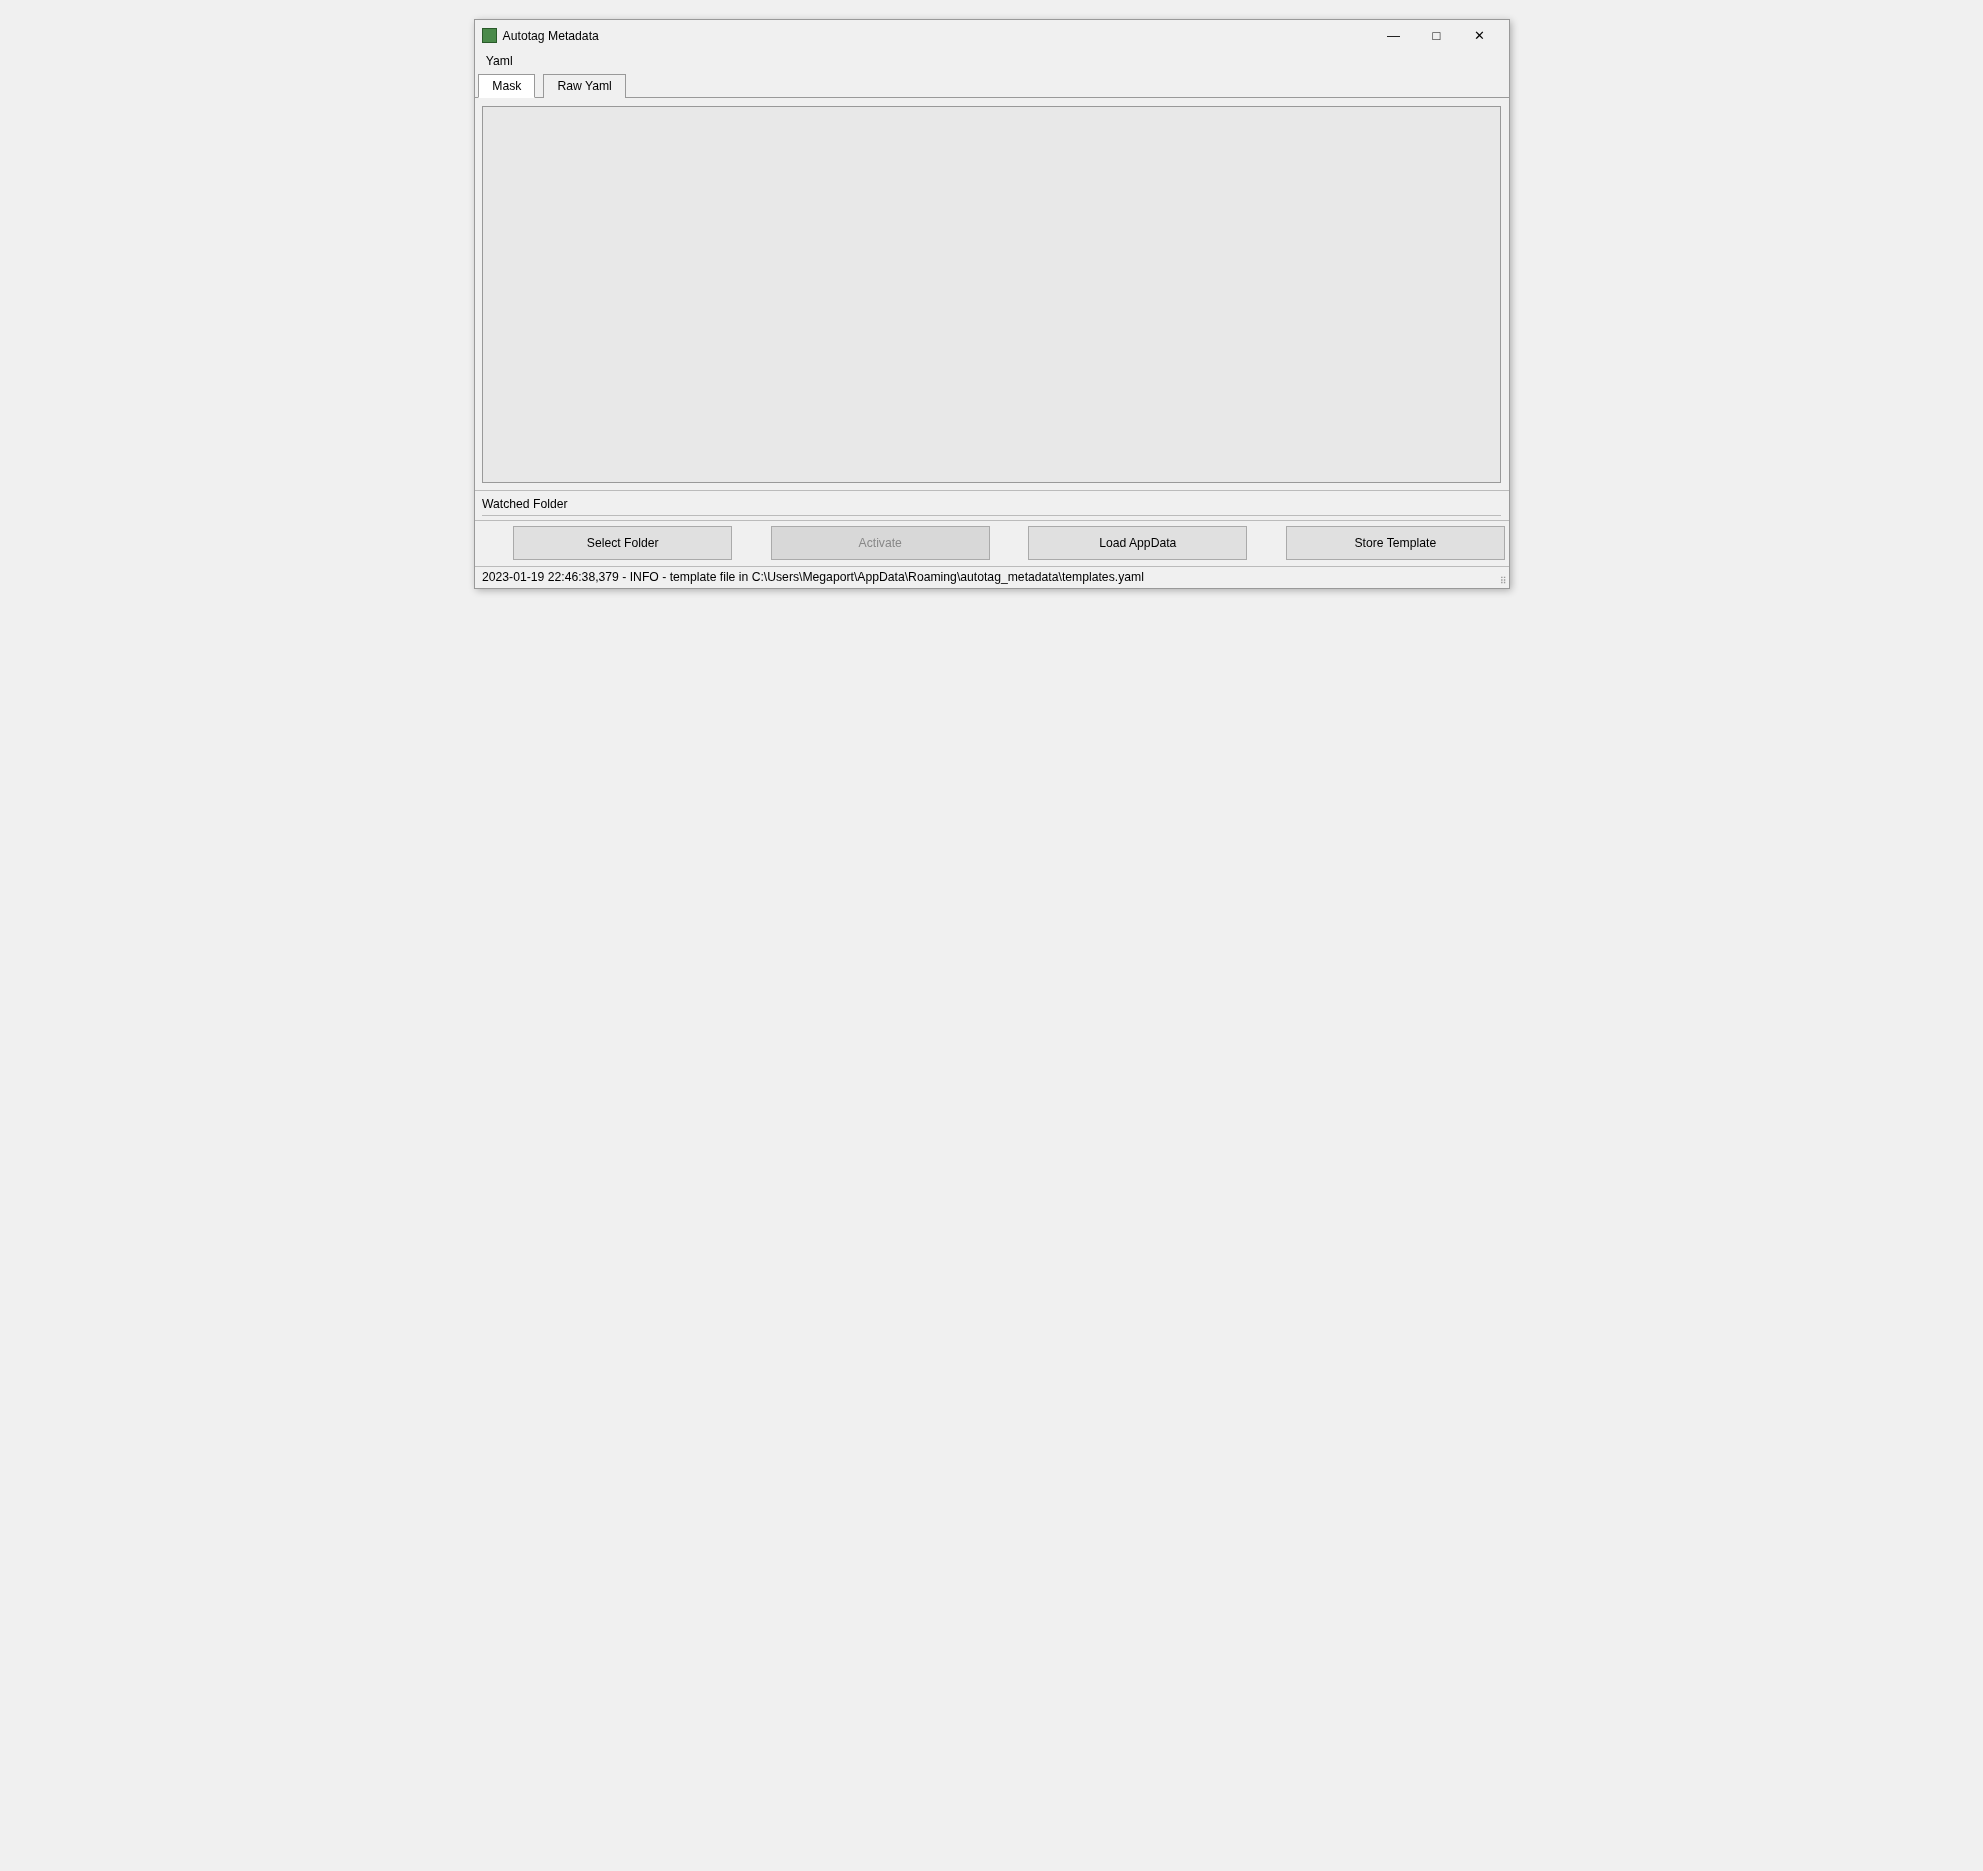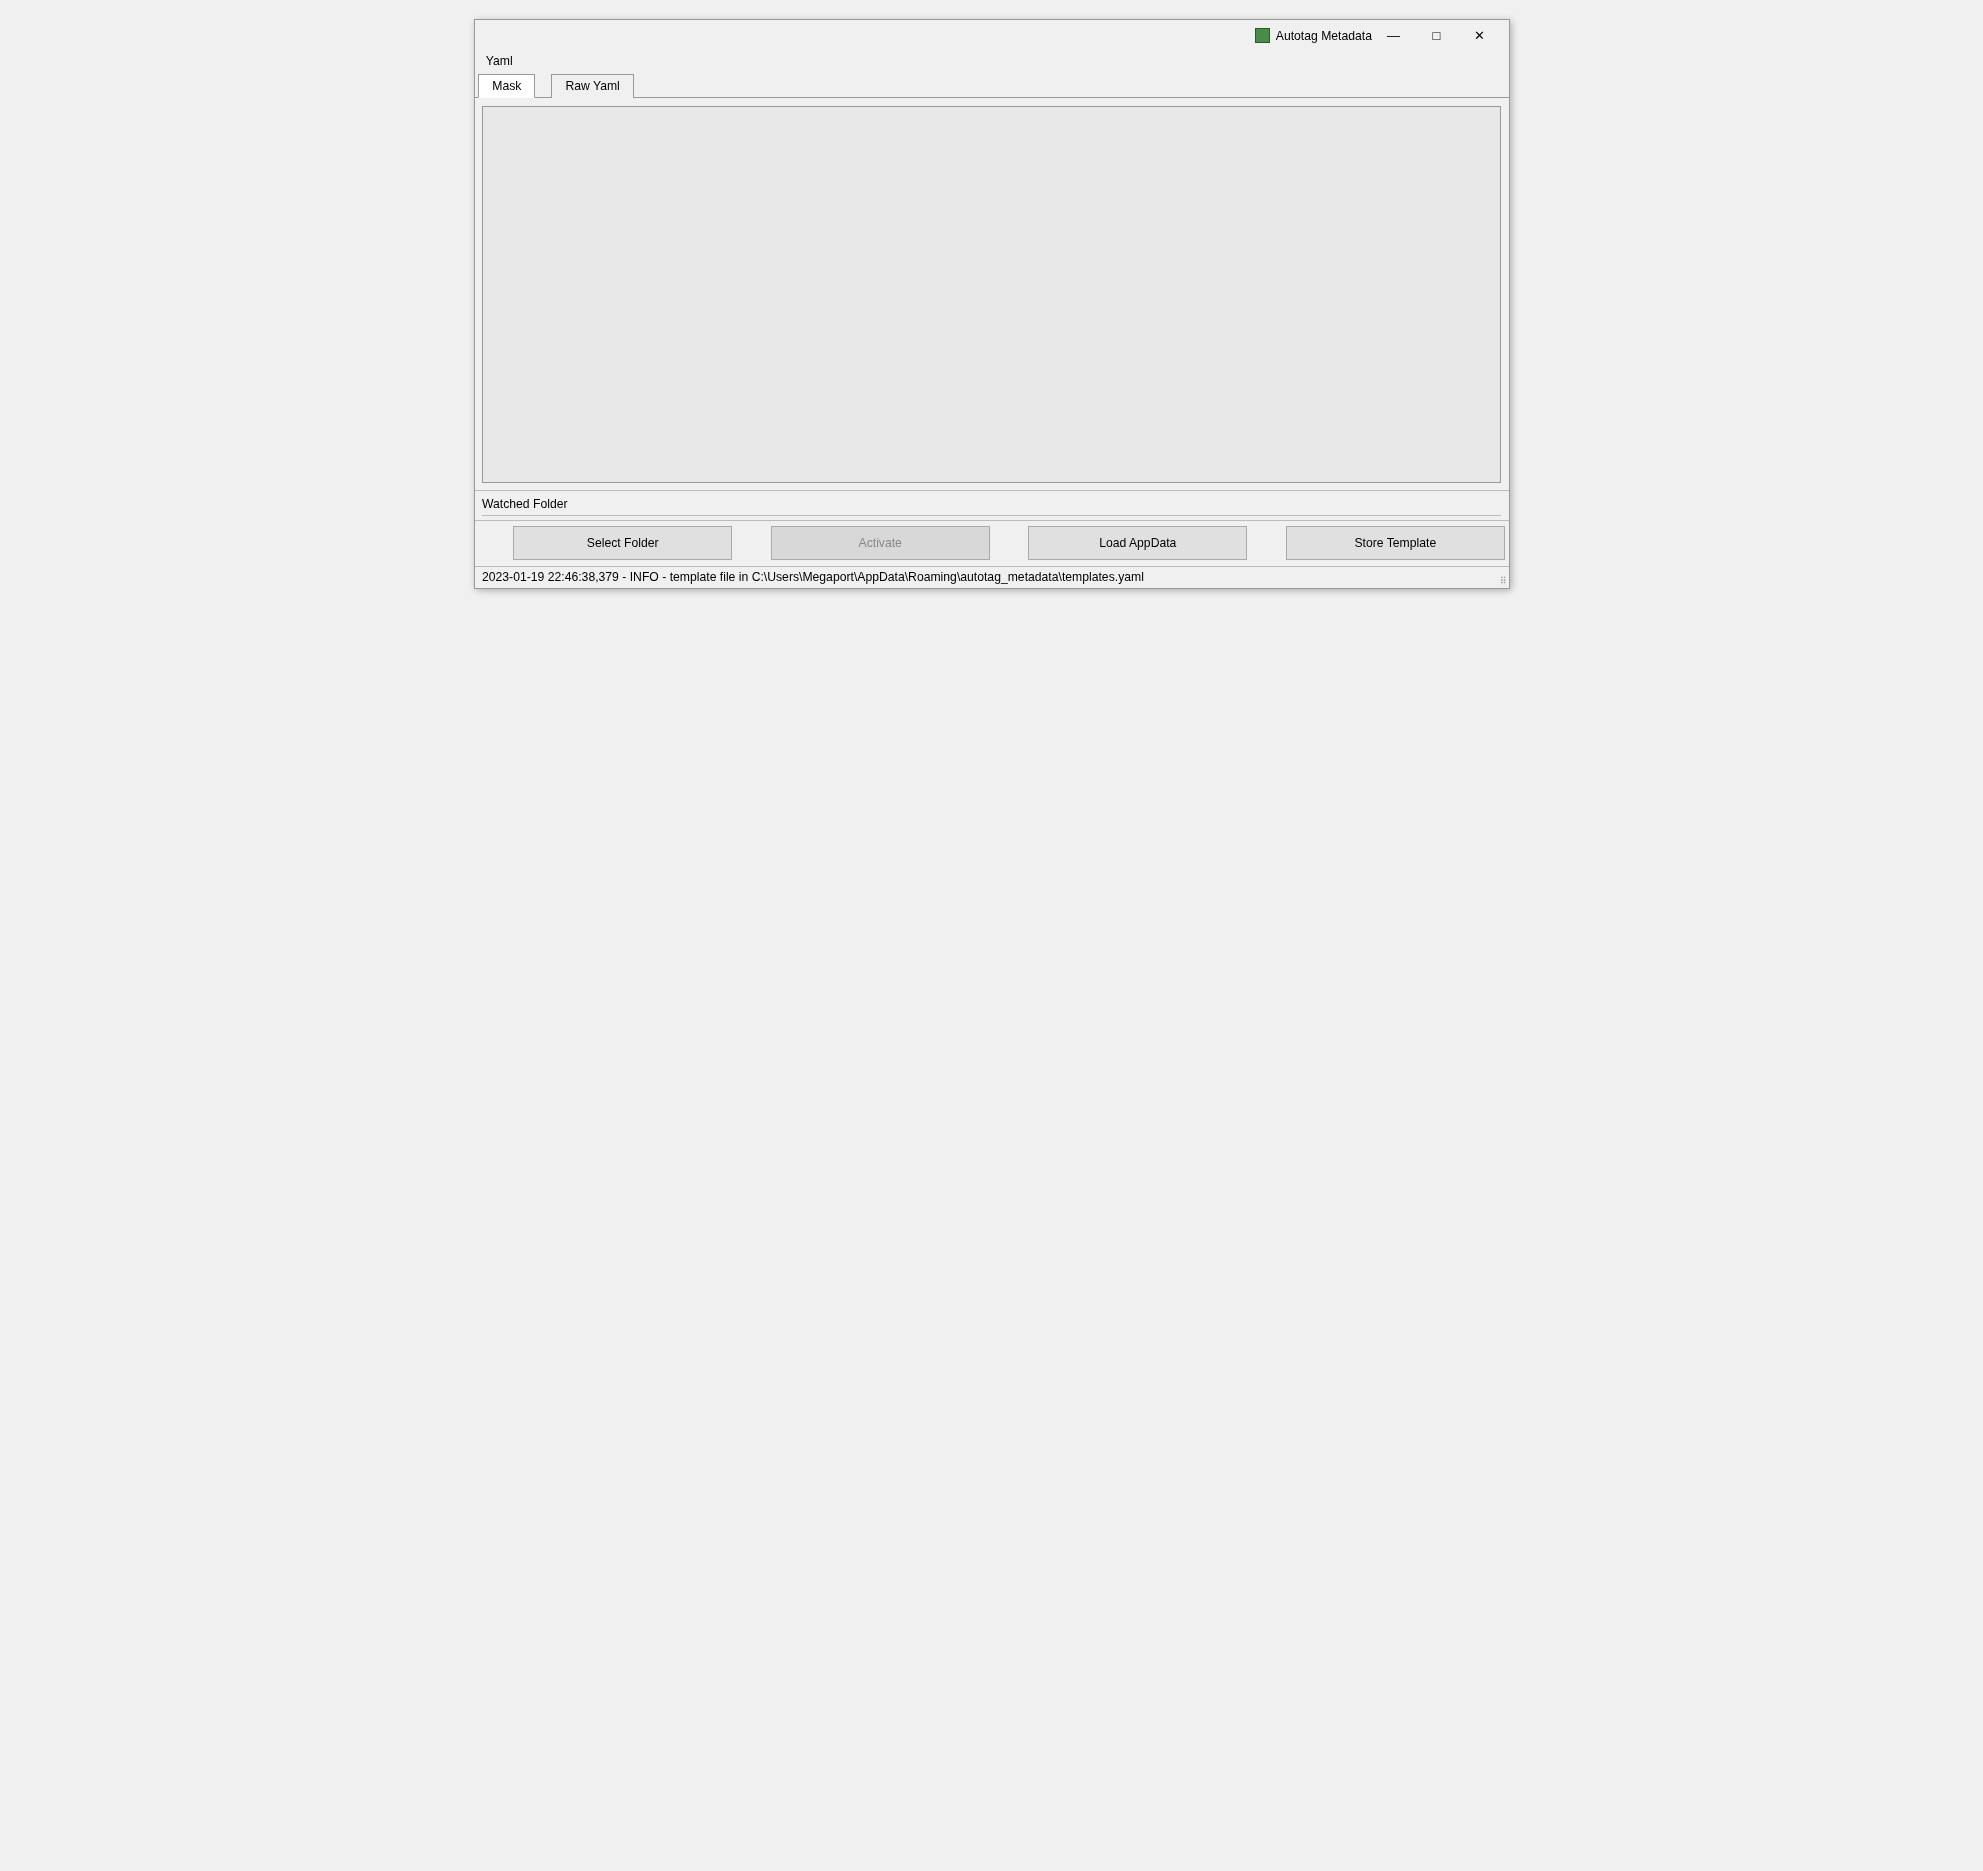--- a/index.html
+++ b/index.html
@@ -25,21 +25,21 @@
       border: 0.9px solid #999;
       box-shadow: 1.9px 1.9px 7.5px rgba(0,0,0,0.3);
       display: flex;
       flex-direction: column;
     }
 
     .title-bar {
       background: #f0f0f0;
       display: flex;
       align-items: center;
-      justify-content: flex-end;
+      justify-content: space-between;
       padding: 5.6px 7.5px 3.8px 7.5px;
       border-bottom: none;
       height: 30px;
     }
 
     .title-bar-left {
       display: flex;
       align-items: center;
       gap: 5.6px;
     }
@@ -95,21 +95,21 @@
       padding-left: 3.8px;
       gap: 0;
     }
 
     .tab {
       padding: 3.8px 13px;
       border: 0.9px solid #999;
       border-bottom: none;
       background: #f0f0f0;
       cursor: pointer;
-      margin-right: 16px;
+      margin-right: 8px;
       position: relative;
       bottom: -0.9px;
     }
 
     .tab.active {
       background: #fff;
       border-bottom: 0.9px solid #fff;
       z-index: 1;
     }
 

